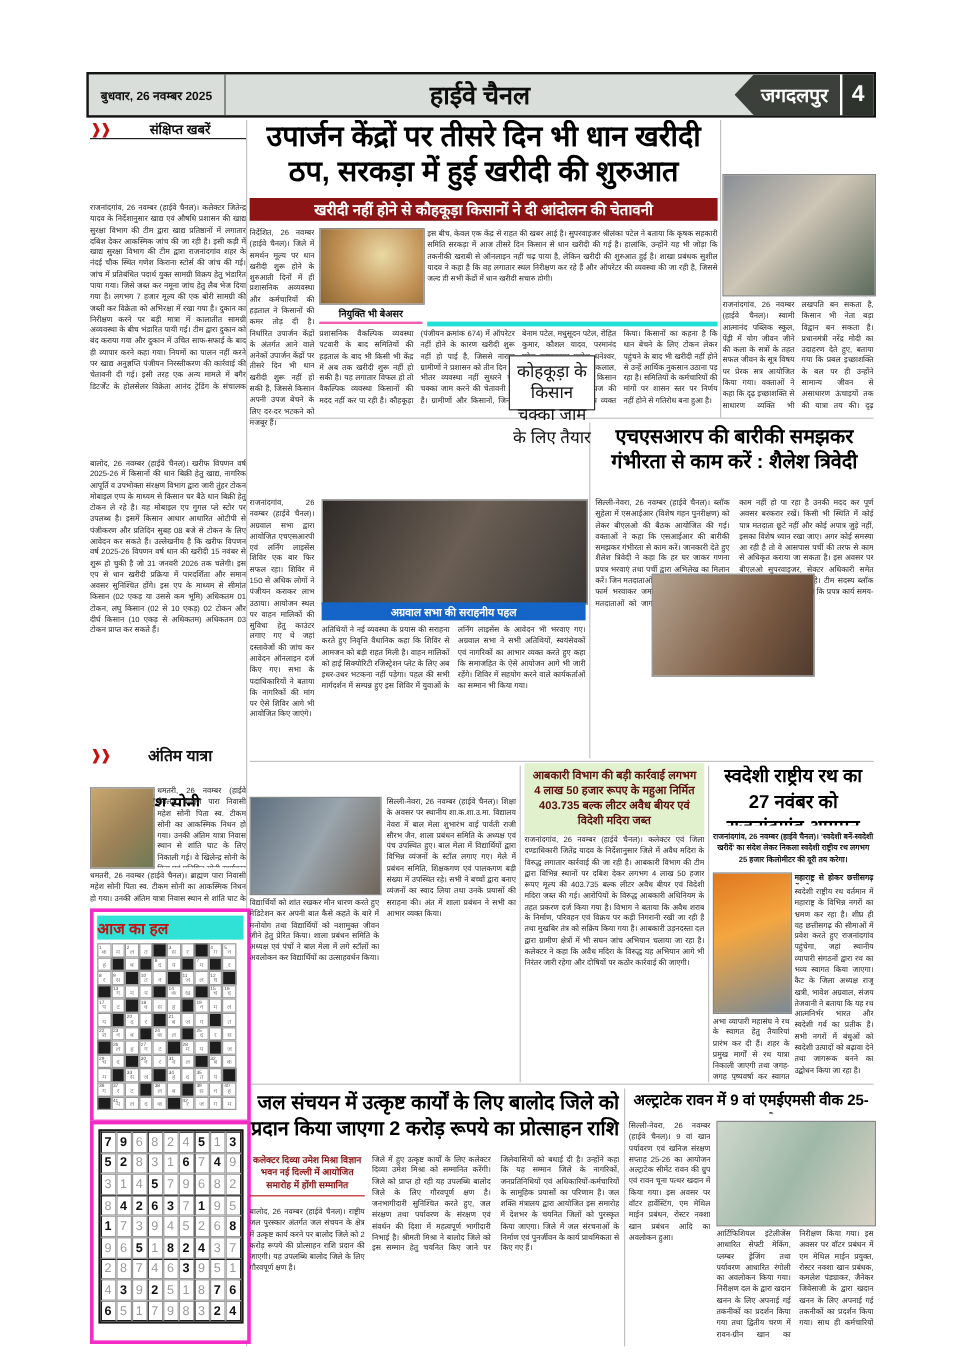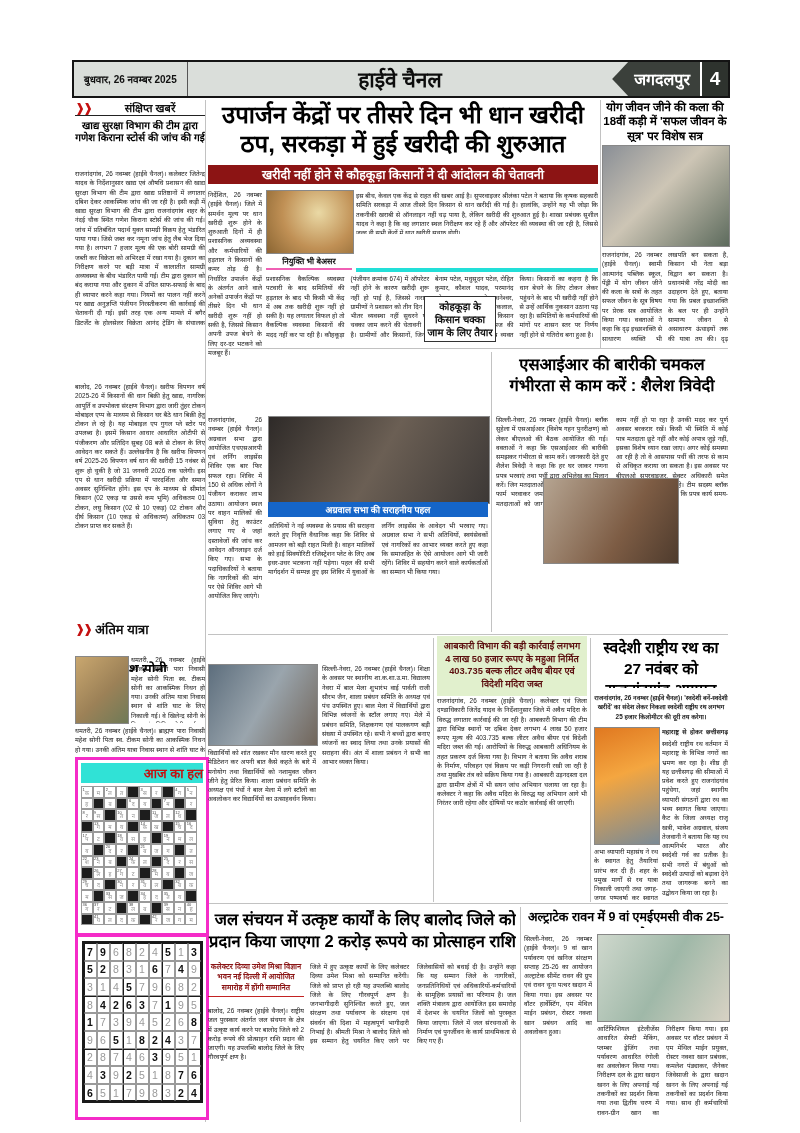--- a/index.html
+++ b/index.html
@@ -29,27 +29,27 @@
   
   .inset-head{border:1.5px solid #c32222;color:#b31212;font-weight:bold;text-align:center;
        font-size:8.6px;padding:2px 3px;line-height:1.25;}
   .cyan-bar{background:#22dfd8;height:4px;}
   .photo{background-size:cover;border:1px solid #888;}
   .caption-blue{background:#1565c8;color:#fff;font-weight:bold;text-align:center;font-size:9px;
        display:flex;align-items:center;justify-content:center;}
   .caption-plain{font-weight:bold;font-size:8px;text-align:center;border-bottom:2px solid #f05fb4;padding-bottom:2px;}
   .green-box{background:#e1f0cd;color:#5c0f0f;font-weight:bold;text-align:center;line-height:1.35;
        font-size:9.3px;padding:4px 3px;}
-  .box-head{border:1px solid #333;background:#fff;font-weight:bold;font-size:10px;text-align:center;
+  .box-head{border:1px solid #333;background:#fff;font-weight:normal;font-size:14px;text-align:center;
        padding:3px 2px;line-height:1.3;}
   .sub-maroon{color:#8b1515;font-weight:bold;font-size:7.6px;line-height:1.35;text-align:center;
        border-bottom:1.5px solid #c32222;padding-bottom:3px;margin-bottom:19px;}
   
   .puzzle-box{border:3px solid #f52bc8;background:#fff;}
-  .puzzle-title{background:#30e2d6;color:#c41111;font-weight:bold;font-size:13px;text-align:right;
+  .puzzle-title{background:#30e2d6;color:#c41111;font-weight:bold;font-size:13px;text-align:left;
        margin:3px;padding:1px 0;}
   .cw-grid{display:grid;margin:0 3px 3px 3px;}
   .cw-cell{border:0.5px solid #9a9a9a;position:relative;background:#fff;}
   .cw-cell.black{background:#1d1d1d;}
   .cw-letter{position:absolute;left:0;right:0;bottom:0;text-align:center;font-size:5.5px;color:#8a8a8a;}
   .cw-num{position:absolute;left:0.5px;top:-0.5px;font-size:4px;color:#444;}
   .su-grid{display:grid;border:2px solid #1a1a1a;margin:4px auto;}
   .su-cell{border:0.5px solid #9a9a9a;display:flex;align-items:center;justify-content:center;
        font-size:10.5px;color:#9a9a9a;background:#fff;}
   .su-cell.given{color:#111;font-weight:bold;}
@@ -74,27 +74,26 @@
   <div class="hrule" style="left:208px;top:634px;width:520px;"></div>
   <div class="vrule" style="left:433px;top:638px;height:264px;"></div>
   <div class="vrule" style="left:590px;top:638px;height:264px;"></div>
   <div class="hrule" style="left:208px;top:903px;width:520px;"></div>
   <div class="vrule" style="left:520px;top:907px;height:215px;"></div>
 
   <div class="abs sec-head" style="left:75px;top:100px;width:130px;height:15px;border-bottom:1px solid #222;">
     <span class="arrows">❱❱</span>
     <span style="font-size:11px;flex:1;text-align:center;">संक्षिप्त खबरें</span>
   </div>
-  <div class="abs headline" style="left:75px;top:120px;width:130px;height:46px;font-size:10.2px;line-height:1.15;">खाद्य सुरक्षा विभाग की टीम द्वारा गणेश किराना स्टोर्स की जांच की गई</div>
   <div class="abs body-text" style="left:75px;top:169px;width:130px;height:158px;">राजनांदगांव, 26 नवम्बर (हाईवे चैनल)। कलेक्टर जितेन्द्र यादव के निर्देशानुसार खाद्य एवं औषधि प्रशासन की खाद्य सुरक्षा विभाग की टीम द्वारा खाद्य प्रतिष्ठानों में लगातार दबिश देकर आकस्मिक जांच की जा रही है। इसी कड़ी में खाद्य सुरक्षा विभाग की टीम द्वारा राजनांदगांव शहर के नंदई चौक स्थित गणेश किराना स्टोर्स की जांच की गई। जांच में प्रतिबंधित पदार्थ युक्त सामग्री विक्रय हेतु भंडारित पाया गया। जिसे जब्त कर नमूना जांच हेतु लैब भेज दिया गया है। लगभग 7 हजार मूल्य की एक बोरी सामग्री की जब्ती कर विक्रेता को अभिरक्षा में रखा गया है। दुकान का निरीक्षण करने पर बड़ी मात्रा में कालातीत सामग्री अव्यवस्था के बीच भंडारित पायी गई। टीम द्वारा दुकान को बंद कराया गया और दुकान में उचित साफ-सफाई के बाद ही व्यापार करने कहा गया। नियमों का पालन नहीं करने पर खाद्य अनुज्ञप्ति पंजीयन निरस्तीकरण की कार्रवाई की चेतावनी दी गई। इसी तरह एक अन्य मामले में बगैर डिटर्जेंट के होलसेलर विक्रेता आनंद ट्रेडिंग के संचालक द्वारा बिना वैध अनुज्ञप्ति पंजीयन के व्यापार का कारोबार किया जा रहा था। जिस पर टीम द्वारा कार्रवाई करते हुए नमूने जब्त कर बिना लाइसेंस कारोबार का प्रकरण दर्ज किया गया एवं जांच की कार्रवाई जारी है।</div>
   <div class="abs body-text" style="left:75px;top:382px;width:130px;height:232px;">बालोद, 26 नवम्बर (हाईवे चैनल)। खरीफ विपणन वर्ष 2025-26 में किसानों की धान बिक्री हेतु खाद्य, नागरिक आपूर्ति व उपभोक्ता संरक्षण विभाग द्वारा जारी तुंहर टोकन मोबाइल एप्प के माध्यम से किसान घर बैठे धान बिक्री हेतु टोकन ले रहे है। यह मोबाइल एप गुगल प्ले स्टोर पर उपलब्ध है। इसमें किसान आधार आधारित ओटीपी से पंजीकरण और प्रतिदिन सुबह 08 बजे से टोकन के लिए आवेदन कर सकते हैं। उल्लेखनीय है कि खरीफ विपणन वर्ष 2025-26 विपणन वर्ष धान की खरीदी 15 नवंबर से शुरू हो चुकी है जो 31 जनवरी 2026 तक चलेगी। इस एप से धान खरीदी प्रक्रिया में पारदर्शिता और समान अवसर सुनिश्चित होंगे। इस एप के माध्यम से सीमांत किसान (02 एकड़ या उससे कम भूमि) अधिकतम 01 टोकन, लघु किसान (02 से 10 एकड़) 02 टोकन और दीर्घ किसान (10 एकड़ से अधिकतम) अधिकतम 03 टोकन प्राप्त कर सकते हैं।</div>
 
   <div class="abs sec-head" style="left:75px;top:620px;width:130px;height:17px;">
     <span class="arrows">❱❱</span>
-    <span style="font-size:13px;flex:1;text-align:left;">अंतिम यात्रा</span>
+    <span style="font-size:13px;flex:1;text-align:center;">अंतिम यात्रा</span>
   </div>
   <div class="abs headline" style="left:75px;top:659px;width:130px;height:13px;font-size:14px;">महेश सोनी</div>
   <div class="abs photo" style="left:75px;top:656px;width:52px;height:66px;background-image:linear-gradient(135deg,#c9a76f,#9c8157 55%,#6f7a57);"></div>
   <div class="abs body-text" style="left:131px;top:655px;width:74px;height:68px;">धमतरी, 26 नवम्बर (हाईवे चैनल)। ब्राह्मण पारा निवासी महेश सोनी पिता स्व. टीकम सोनी का आकस्मिक निधन हो गया। उनकी अंतिम यात्रा निवास स्थान से शांति घाट के लिए निकाली गई। वे खिलेन्द्र सोनी के पिता एवं प्रतिष्ठित सोनी स्वर्णकार समाज के प्रमुख थे। निधन पर स्वर्णकार समाज सहित नगर के गणमान्य नागरिकों एवं मालाकोठा ने शोक व्यक्त किया है।</div>
   <div class="abs body-text" style="left:75px;top:726px;width:130px;height:28px;">धमतरी, 26 नवम्बर (हाईवे चैनल)। ब्राह्मण पारा निवासी महेश सोनी पिता स्व. टीकम सोनी का आकस्मिक निधन हो गया। उनकी अंतिम यात्रा निवास स्थान से शांति घाट के लिए निकाली गई। वे खिलेन्द्र सोनी के पिता एवं प्रतिष्ठित सोनी स्वर्णकार समाज के प्रमुख थे। निधन पर स्वर्णकार समाज सहित नगर के गणमान्य नागरिकों एवं मालाकोठा ने शोक व्यक्त किया है।</div>
 
   <div class="abs puzzle-box" style="left:75px;top:757px;width:128px;height:173px;">
     <div class="puzzle-title">आज का हल</div>
     <div class="cw-grid" id="cw-grid" style="grid-template-columns: repeat(10, 11.6px); grid-template-rows: repeat(12, 11.6px);">
         <div class="cw-cell">
@@ -536,30 +535,29 @@
 
   <div class="abs" style="left:356px;top:189px;width:242px;height:76px;">
     <div class="body-text" style="height:43px;margin-top:2px;">इस बीच, केवल एक केंद्र से राहत की खबर आई है। सुपरवाइजर श्रीलंका पटेल ने बताया कि कृषक सहकारी समिति सरकड़ा में आज तीसरे दिन किसान से धान खरीदी की गई है। हालांकि, उन्होंने यह भी जोड़ा कि तकनीकी खराबी से ऑनलाइन नहीं चढ़ पाया है, लेकिन खरीदी की शुरुआत हुई है। शाखा प्रबंधक सुशील यादव ने कहा है कि वह लगातार स्थल निरीक्षण कर रहे हैं और ऑपरेटर की व्यवस्था की जा रही है, जिससे जल्द ही सभी केंद्रों में धान खरीदी सुचारु होगी।</div>
   </div>
   <div class="abs cyan-bar" style="left:356px;top:268px;width:242px;"></div>
 
   <div class="abs body-text" style="left:266px;top:274px;width:332px;height:70px;column-count:4;column-gap:6px;">प्रशासनिक वैकल्पिक व्यवस्था पटवारी के बाद समितियों की हड़ताल के बाद भी किसी भी केंद्र में अब तक खरीदी शुरू नहीं हो सकी है। यह लगातार विफल हो तो वैकल्पिक व्यवस्था किसानों की मदद नहीं कर पा रही है। कौहकूड़ा (पंजीयन क्रमांक 674) में ऑपरेटर नहीं होने के कारण खरीदी शुरू नहीं हो पाई है, जिससे नाराज ग्रामीणों ने प्रशासन को तीन दिन के भीतर व्यवस्था नहीं सुधरने पर चक्का जाम करने की चेतावनी दी है। ग्रामीणों और किसानों, जिनमें बेनाम पटेल, मधुसूदन पटेल, रोहित कुमार, कौशल यादव, परमानंद पटेल, कृष्णकुमार, फलेश, धनेश्वर, रामसिंह, तेजराम, चमकलाल, राजाराम समेत दर्जनों किसान शामिल थे, ने अपनी उपज की अनिश्चितता पर गहरा रोष व्यक्त किया। किसानों का कहना है कि धान बेचने के लिए टोकन लेकर पहुंचने के बाद भी खरीदी नहीं होने से उन्हें आर्थिक नुकसान उठाना पड़ रहा है। समितियों के कर्मचारियों की मांगों पर शासन स्तर पर निर्णय नहीं होने से गतिरोध बना हुआ है।</div>
   <div class="abs body-text" style="left:208px;top:370px;width:390px;height:-2px;"></div>
   <div class="abs box-head" style="left:424px;top:296px;width:66px;height:38px;">कोहकूड़ा के किसान चक्का जाम के लिए तैयार</div>
 
-  <div class="abs headline" style="left:602px;top:100px;width:126px;height:42px;font-size:11.5px;line-height:1.25;">योग जीवन जीने की कला की 18वीं कड़ी में 'सफल जीवन के सूत्र' पर विशेष सत्र</div>
   <div class="abs photo" style="left:602px;top:145px;width:126px;height:100px;background-image:linear-gradient(135deg,#8a8f96,#cdc5b5 45%,#5d6b5d);"></div>
   <div class="abs body-text" style="left:602px;top:250px;width:126px;height:96px;column-count:2;column-gap:6px;">राजनांदगांव, 26 नवम्बर (हाईवे चैनल)। स्वामी आत्मानंद पब्लिक स्कूल, पेंड्री में योग जीवन जीने की कला के सत्रों के तहत सफल जीवन के सूत्र विषय पर प्रेरक सत्र आयोजित किया गया। वक्ताओं ने कहा कि दृढ़ इच्छाशक्ति से साधारण व्यक्ति भी लखपति बन सकता है, किसान भी नेता बड़ा विद्वान बन सकता है। प्रधानमंत्री नरेंद्र मोदी का उदाहरण देते हुए, बताया गया कि प्रबल इच्छाशक्ति के बल पर ही उन्होंने सामान्य जीवन से असाधारण ऊंचाइयों तक की यात्रा तय की। दृढ़ इच्छाशक्ति से जीवन बदलने के उदाहरण- कार्यक्रम में कहा गया कि मजबूरी के घर जन्मे बच्चे भी अपनी मेहनत से शिखर तक पहुंच सकते हैं। विद्यार्थियों की जिज्ञासा और प्रश्नों का समाधान भी किया गया।</div>
 
   <div class="abs body-text" style="left:208px;top:415px;width:54px;height:216px;">राजनांदगांव, 26 नवम्बर (हाईवे चैनल)। अग्रवाल सभा द्वारा आयोजित एचएसआरपी एवं लर्निंग लाइसेंस शिविर एक बार फिर सफल रहा। शिविर में 150 से अधिक लोगों ने पंजीयन कराकर लाभ उठाया। आयोजन स्थल पर वाहन मालिकों की सुविधा हेतु काउंटर लगाए गए थे जहां दस्तावेजों की जांच कर आवेदन ऑनलाइन दर्ज किए गए। सभा के पदाधिकारियों ने बताया कि नागरिकों की मांग पर ऐसे शिविर आगे भी आयोजित किए जाएंगे।</div>
   <div class="abs photo" style="left:268px;top:416px;width:220px;height:86px;background-image:linear-gradient(120deg,#2e2a28,#6b5f54 50%,#3c3836);"></div>
   <div class="abs caption-blue" style="left:268px;top:502px;width:220px;height:15px;">अग्रवाल सभा की सराहनीय पहल</div>
   <div class="abs body-text" style="left:268px;top:521px;width:220px;height:110px;column-count:2;column-gap:7px;">अतिथियों ने नई व्यवस्था के प्रयास की सराहना करते हुए निवृत्ति वैधानिक कहा कि शिविर से आमजन को बड़ी राहत मिली है। वाहन मालिकों को हाई सिक्योरिटी रजिस्ट्रेशन प्लेट के लिए अब इधर-उधर भटकना नहीं पड़ेगा। पहल की सभी मार्गदर्शन में सम्पन्न हुए इस शिविर में युवाओं के लर्निंग लाइसेंस के आवेदन भी भरवाए गए। अग्रवाल सभा ने सभी अतिथियों, स्वयंसेवकों एवं नागरिकों का आभार व्यक्त करते हुए कहा कि समाजहित के ऐसे आयोजन आगे भी जारी रहेंगे। शिविर में सहयोग करने वाले कार्यकर्ताओं का सम्मान भी किया गया।</div>
 
-  <div class="abs headline" style="left:496px;top:354px;width:232px;height:56px;font-size:16.5px;line-height:1.3;">एसआईआर की बारीकी चमकल गंभीरता से काम करें : शैलेश त्रिवेदी</div>
+  <div class="abs headline" style="left:496px;top:354px;width:232px;height:56px;font-size:16.5px;line-height:1.3;">एचएसआरप की बारीकी समझकर गंभीरता से काम करें : शैलेश त्रिवेदी</div>
   <div class="abs body-text" style="left:496px;top:415px;width:232px;height:216px;column-count:2;column-gap:8px;">सिल्ली-नेवरा, 26 नवम्बर (हाईवे चैनल)। ब्लॉक सुहेला में एसआईआर (विशेष गहन पुनरीक्षण) को लेकर बीएलओ की बैठक आयोजित की गई। वक्ताओं ने कहा कि एसआईआर की बारीकी समझकर गंभीरता से काम करें। जानकारी देते हुए शैलेश त्रिवेदी ने कहा कि हर घर जाकर गणना प्रपत्र भरवाएं तथा पर्ची द्वारा अभिलेख का मिलान करें। जिन मतदाताओं के नाम सूची में नहीं हैं उनके फार्म भरवाकर जमा करें, और घर-घर जाकर मतदाताओं को जागरूक करें, और जिससे भी काम नहीं हो पा रहा है उनकी मदद कर पूर्ण अवसर बरकरार रखें। किसी भी स्थिति में कोई पात्र मतदाता छूटे नहीं और कोई अपात्र जुड़े नहीं, इसका विशेष ध्यान रखा जाए। अगर कोई समस्या आ रही है तो वे आसपास पर्ची की तरफ से काम से अधिकृत कराया जा सकता है। इस अवसर पर बीएलओ सुपरवाइजर, सेक्टर अधिकारी समेत अनेक कर्मचारी उपस्थित रहे। टीम सदस्य ब्लॉक अध्यक्ष भूमिका वर्मा ने कहा कि प्रपत्र कार्य समय-सीमा में पूर्ण करें।</div>
   <div class="abs photo" style="left:543px;top:478px;width:134px;height:84px;background-image:linear-gradient(120deg,#b5a491,#7d5c44 60%,#4e3b2d);"></div>
 
   <div class="abs photo" style="left:208px;top:664px;width:108px;height:80px;background-image:linear-gradient(120deg,#5d6e7d,#9aa5ad 50%,#71655a);"></div>
   <div class="abs body-text" style="left:208px;top:748px;width:108px;height:152px;">विद्यार्थियों को शांत रखकर मौन धारण करते हुए मेडिटेशन कर अपनी बात कैसे कहते के बारे में मनोयोग तथा विद्यार्थियों को नशामुक्त जीवन जीने हेतु प्रेरित किया। शाला प्रबंधन समिति के अध्यक्ष एवं पंचों ने बाल मेला में लगे स्टॉलों का अवलोकन कर विद्यार्थियों का उत्साहवर्धन किया।</div>
   <div class="abs body-text" style="left:322px;top:664px;width:108px;height:236px;">सिल्ली-नेवरा, 26 नवम्बर (हाईवे चैनल)। शिक्षा के अवसर पर स्थानीय शा.क.शा.उ.मा. विद्यालय नेवरा में बाल मेला शुभारंभ वाई पार्वती राजी सौरभ जैन, शाला प्रबंधन समिति के अध्यक्ष एवं पंच उपस्थित हुए। बाल मेला में विद्यार्थियों द्वारा विभिन्न व्यंजनों के स्टॉल लगाए गए। मेले में प्रबंधन समिति, शिक्षकगण एवं पालकगण बड़ी संख्या में उपस्थित रहे। सभी ने बच्चों द्वारा बनाए व्यंजनों का स्वाद लिया तथा उनके प्रयासों की सराहना की। अंत में शाला प्रबंधन ने सभी का आभार व्यक्त किया।</div>
 
   <div class="abs green-box" style="left:437px;top:636px;width:144px;height:52px;">आबकारी विभाग की बड़ी कार्रवाई लगभग 4 लाख 50 हजार रूपए के महुआ निर्मित 403.735 बल्क लीटर अवैध बीयर एवं विदेशी मदिरा जब्त</div>
   <div class="abs body-text" style="left:437px;top:696px;width:150px;height:204px;">राजनांदगांव, 26 नवम्बर (हाईवे चैनल)। कलेक्टर एवं जिला दण्डाधिकारी जितेंद्र यादव के निर्देशानुसार जिले में अवैध मदिरा के विरुद्ध लगातार कार्रवाई की जा रही है। आबकारी विभाग की टीम द्वारा विभिन्न स्थानों पर दबिश देकर लगभग 4 लाख 50 हजार रूपए मूल्य की 403.735 बल्क लीटर अवैध बीयर एवं विदेशी मदिरा जब्त की गई। आरोपियों के विरुद्ध आबकारी अधिनियम के तहत प्रकरण दर्ज किया गया है। विभाग ने बताया कि अवैध शराब के निर्माण, परिवहन एवं विक्रय पर कड़ी निगरानी रखी जा रही है तथा मुखबिर तंत्र को सक्रिय किया गया है। आबकारी उड़नदस्ता दल द्वारा ग्रामीण क्षेत्रों में भी सघन जांच अभियान चलाया जा रहा है। कलेक्टर ने कहा कि अवैध मदिरा के विरुद्ध यह अभियान आगे भी निरंतर जारी रहेगा और दोषियों पर कठोर कार्रवाई की जाएगी।</div>
 

